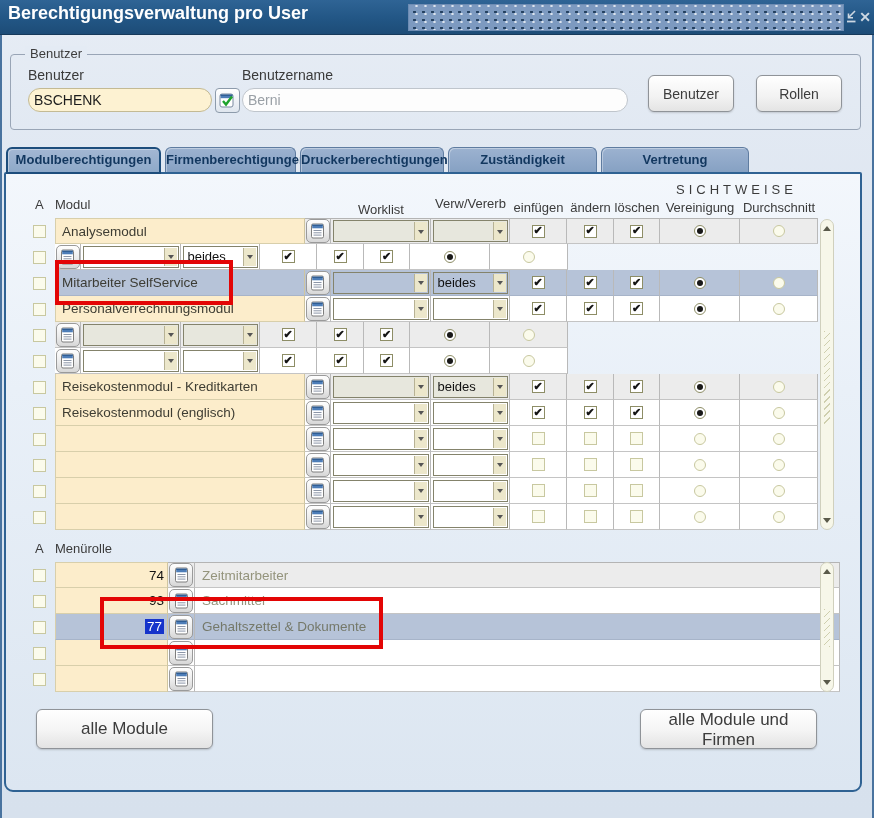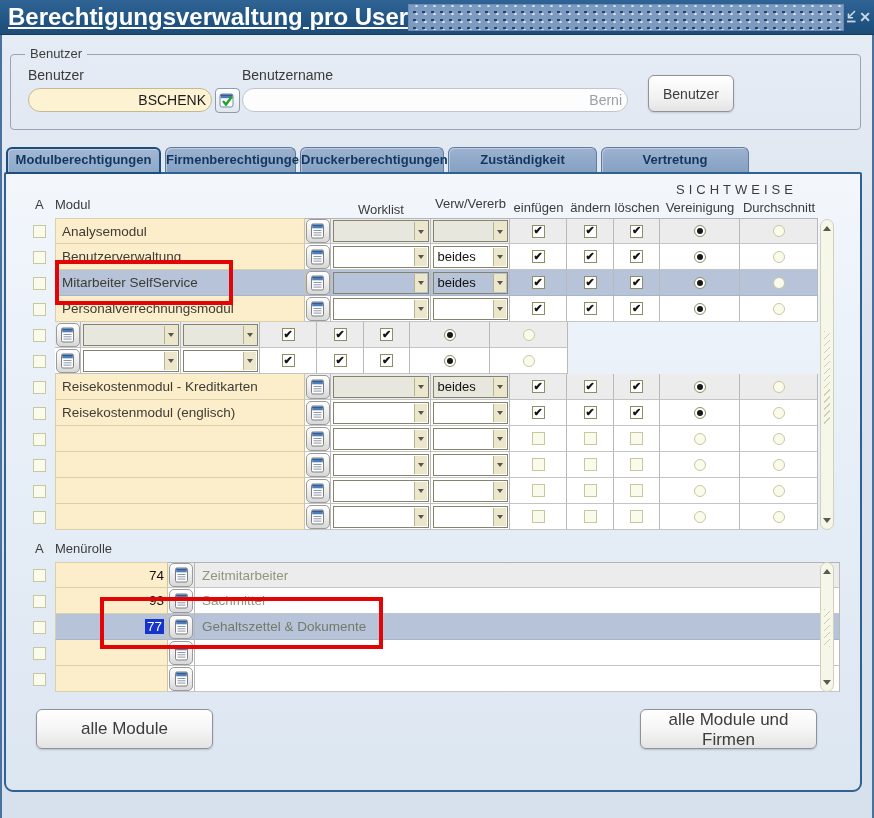--- a/index.html
+++ b/index.html
@@ -6,42 +6,42 @@
   body { font-family:"Liberation Sans", sans-serif; background:#c8d4e4; }
   .stage { position:relative; width:874px; height:818px; overflow:hidden;
            background:linear-gradient(180deg,#e7edf5 0%,#dae3ef 40%,#d7e1ed 100%); }
   .win-frame { position:absolute; left:0; top:35px; width:874px; height:783px;
            border-left:2px solid #49739f; border-right:2px solid #49739f; pointer-events:none; }
 
   
   .titlebar { position:absolute; left:0; top:0; width:874px; height:35px;
               background:linear-gradient(180deg,#2f6495 0%,#225685 55%,#1d4c77 100%);
               border-bottom:1px solid #16395a; }
-  .title-text { position:absolute; left:8px; top:3px; font-size:24px; font-weight:bold; color:#ffffff;text-decoration:underline; }
+  .title-text { position:absolute; left:8px; top:3px; font-size:18px; font-weight:bold; color:#ffffff; }
   .drag-strip { position:absolute; left:408px; top:4px; width:436px; height:27px;
                 background-color:#7d9ac0;
                 background-image:radial-gradient(circle,#24405f 1.1px,transparent 1.4px),
                                  radial-gradient(circle,#dde5ee 1px,transparent 1.3px);
                 background-size:9px 8px,9px 8px; background-position:1px 3px,3px 5px;
                 border:1px solid #6d8cb3; }
   .win-btn { position:absolute; top:9px; width:14px; height:16px; display:flex;
              align-items:center; justify-content:center; cursor:default; }
   .btn-min { left:844px; }
   .btn-close { left:858px; color:#ccd7e2; font-size:14px; font-weight:bold; line-height:16px; }
 
   
   .groupbox { position:absolute; left:10px; top:54px; width:851px; height:76px;
               border:1px solid #99a5b6; border-radius:4px; }
   .groupbox-legend { position:absolute; left:14px; top:-9px; padding:0 5px; font-size:13px;
               color:#3d3d3d; background:#e4ebf4; }
   .field-label { position:absolute; font-size:14px; color:#3a3a3a; }
   .lbl-benutzer { left:28px; top:67px; }
   .lbl-benutzername { left:242px; top:67px; }
   .inputbox { position:absolute; height:24px; font-size:14px; line-height:22px; padding:0 5px;
-              border-radius:12px;text-align:right; }
+              border-radius:12px; }
   .inp-benutzer { left:28px; top:88px; width:184px; background:#fdf2d2; border:1px solid #c3ba94; color:#1c1c1c; }
   .inp-benutzername { left:242px; top:88px; width:386px; background:#fdfdfd; border:1px solid #bfc5cc; color:#9aa0a6; }
   .check-btn { position:absolute; left:215px; top:88px; width:25px; height:25px;
                border:1px solid #8d9bab; border-radius:4px;
                background:linear-gradient(180deg,#ffffff,#dfe6ee); display:flex;
                align-items:center; justify-content:center; cursor:pointer; }
   .top-btn { position:absolute; top:75px; width:86px; height:37px; border:1px solid #8f9398;
              border-radius:6px; background:linear-gradient(180deg,#ffffff 0%,#f2f2f2 60%,#e4e4e4 100%);
              font-family:"Liberation Sans", sans-serif; font-size:14px; color:#3c3c3c; cursor:pointer;
              box-shadow:0 1px 2px rgba(0,0,0,0.15); }
@@ -189,20 +189,21 @@
     <svg width="17" height="17" viewBox="0 0 17 17">
       <rect x="1" y="2" width="13" height="13" rx="2" fill="#fff" stroke="#7a8aa0"></rect>
       <rect x="1.6" y="2.6" width="11.8" height="3.6" fill="#4d7db8"></rect>
       <rect x="1.6" y="2.6" width="11.8" height="1.2" fill="#2a578c"></rect>
       <path d="M4 9 L7 12.5 L13 4.5" stroke="#1ea32b" stroke-width="2.4" fill="none"></path>
     </svg>
   </button>
   <span class="field-label lbl-benutzername">Benutzername</span>
   <div class="inputbox inp-benutzername">Berni</div>
   <button class="top-btn btn-benutzer">Benutzer</button>
+  <button class="top-btn btn-rollen">Rollen</button>
 
   <div class="tabbar">
   <div class="tab active"><span class="tab-label">Modulberechtigungen</span></div>
 
   <div class="tab"><span class="tab-label">Firmenberechtigungen</span></div>
 
   <div class="tab"><span class="tab-label">Druckerberechtigungen</span></div>
 
   <div class="tab"><span class="tab-label">Zuständigkeit</span></div>
 
@@ -272,23 +273,20 @@
         </div>
     <div class="cell cell-rad2 zcell">
           <span class="rad r-dur empty"></span>
         </div>
   </div>
 
   <div class="mrow z-w">
     <div class="cell cell-a">
       <span class="cbx a-cbx empty"></span>
     </div>
-    <div class="cell cell-name">
-          <span class="modul-name">Benutzerverwaltung</span>
-        </div>
     <div class="cell cell-icon zcell">
       <button class="icon-btn">
         <svg width="13" height="16" viewBox="0 0 13 16">
           <rect x="0.5" y="1" width="12" height="14" rx="1.5" fill="#fff" stroke="#7d7d7d"></rect>
           <rect x="1.2" y="1.7" width="10.6" height="3.6" fill="#4d7db8"></rect>
           <rect x="1.2" y="1.7" width="10.6" height="1.1" fill="#2a578c"></rect>
           <line x1="2.5" y1="7.5" x2="10.5" y2="7.5" stroke="#8c96a8" stroke-width="1"></line>
           <line x1="2.5" y1="9.8" x2="10.5" y2="9.8" stroke="#8c96a8" stroke-width="1"></line>
           <line x1="2.5" y1="12.1" x2="10.5" y2="12.1" stroke="#8c96a8" stroke-width="1"></line>
         </svg>

